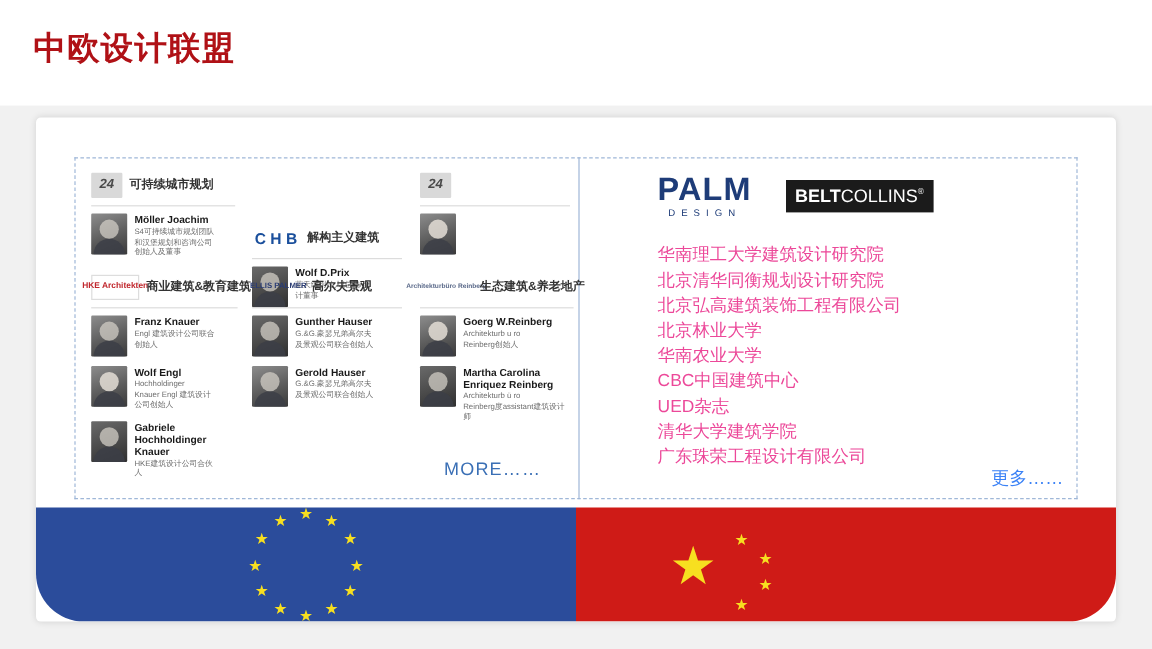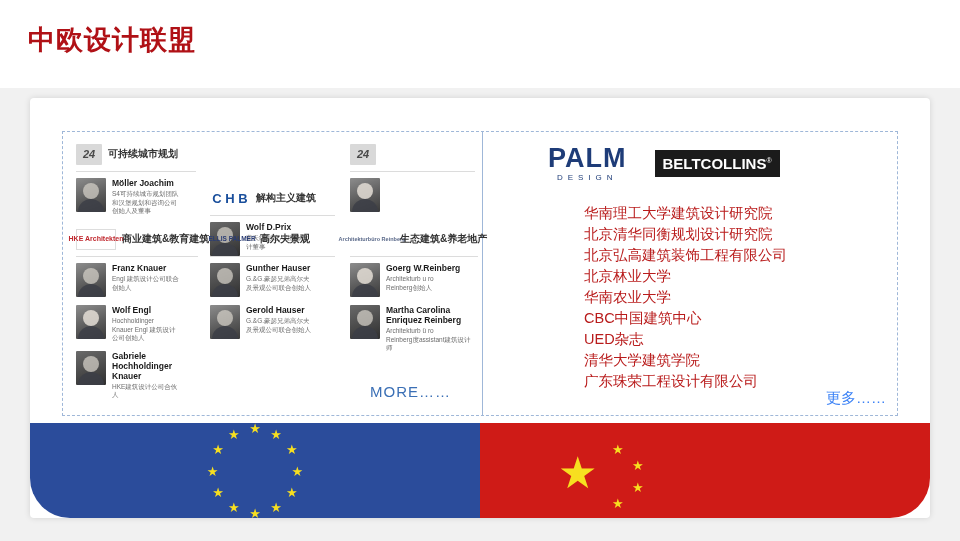--- a/index.html
+++ b/index.html
@@ -244,34 +244,33 @@
   }
   .belt-logo {
     background: #1b1b1b;
     color: #ffffff;
     padding: 5px 8px 5px 8px;
     font-size: 15px;
     letter-spacing: 0px;
     white-space: nowrap;
   }
   .belt-logo .b1 { font-weight: bold; }
-  .belt-logo .b2 { font-weight: bold; }
+  .belt-logo .b2 { font-weight: normal; }
   .belt-logo sup { font-size: 7px; }
   .inst-list {
     position: absolute;
     left: 58px;
     top: 72px;
     width: 340px;
   }
   .inst-item {
     font-size: 14.5px;
-    color: #b91c1c;
+    color: #ec4899;
     line-height: 21px;
     white-space: nowrap;
-    margin-left: 36px;
   }
   .more-cn {
     position: absolute;
     right: 12px;
     bottom: 8px;
     font-size: 15px;
     color: #3b82f6;
   }
 
   

